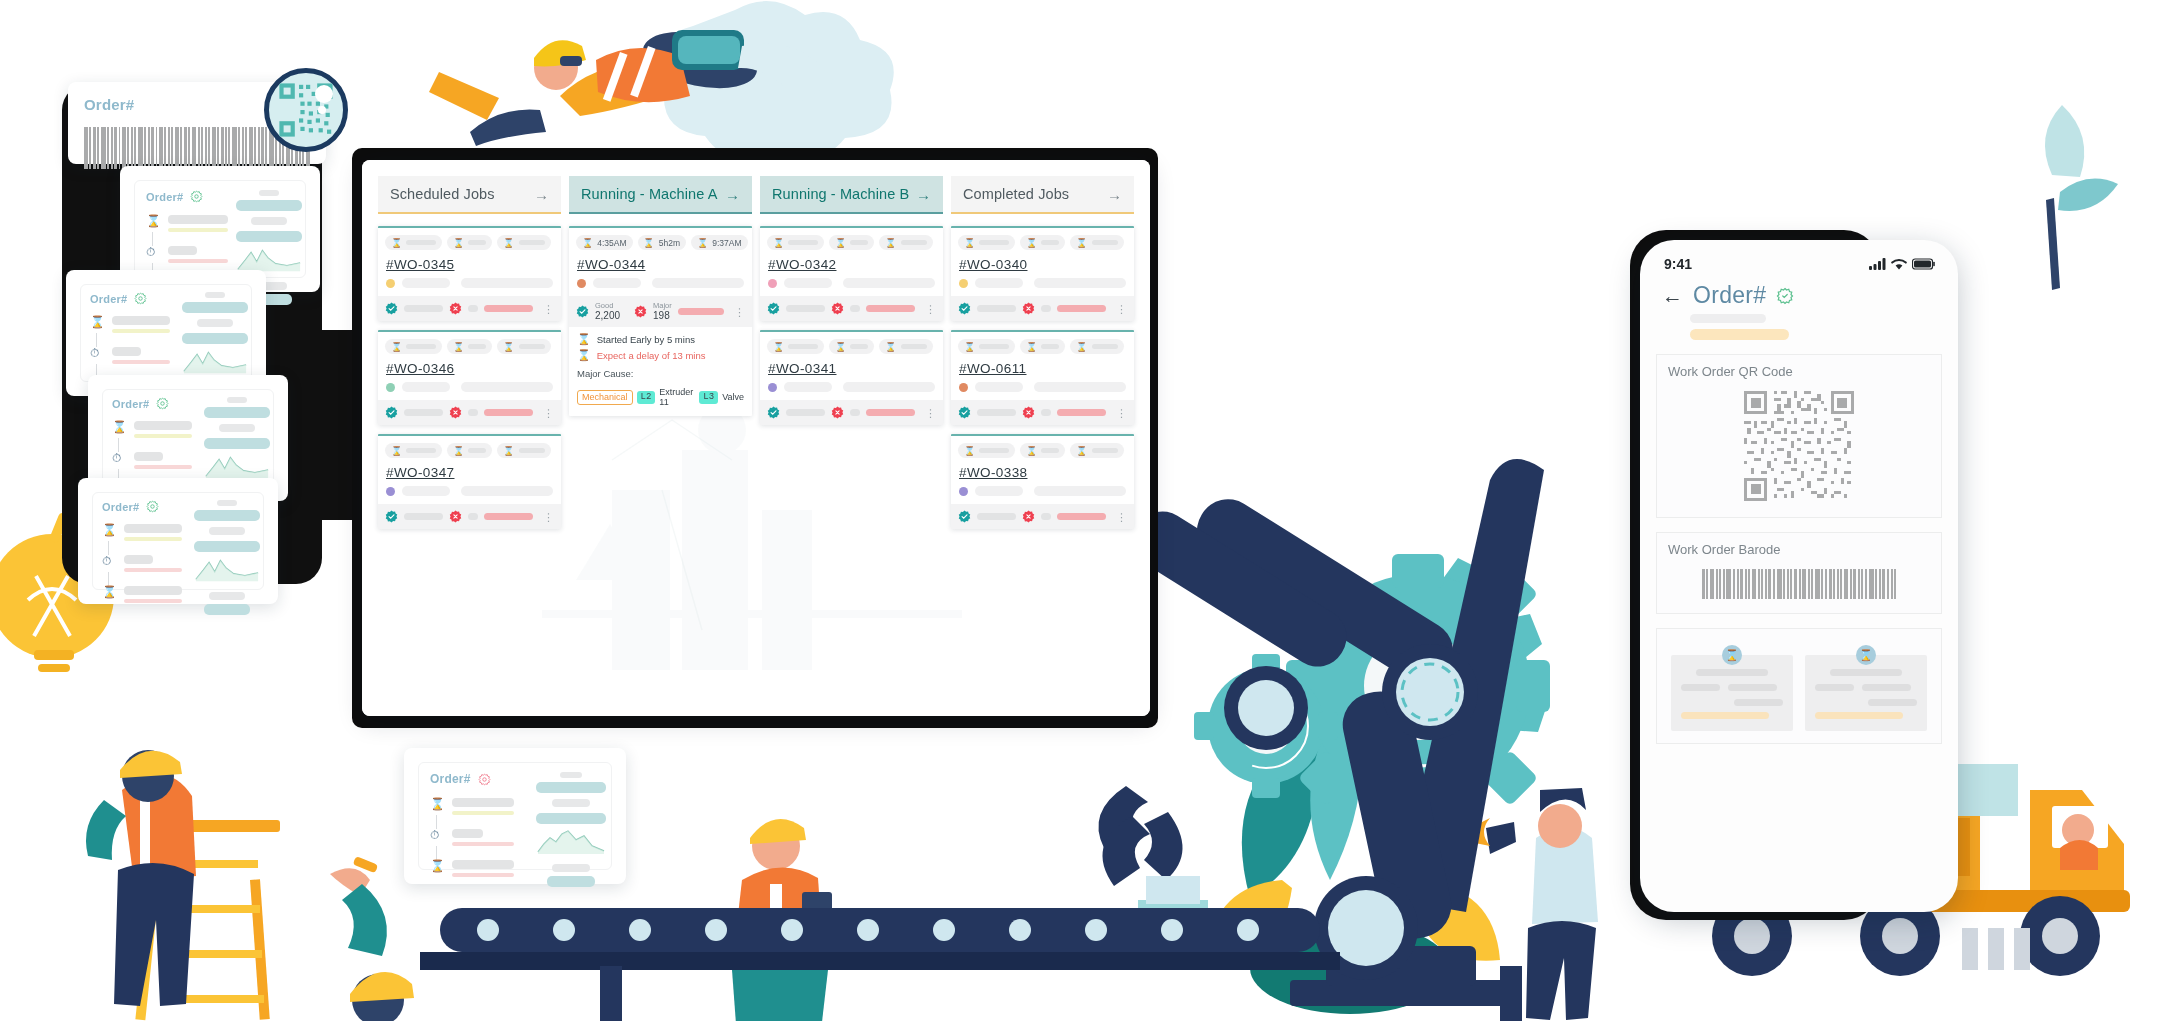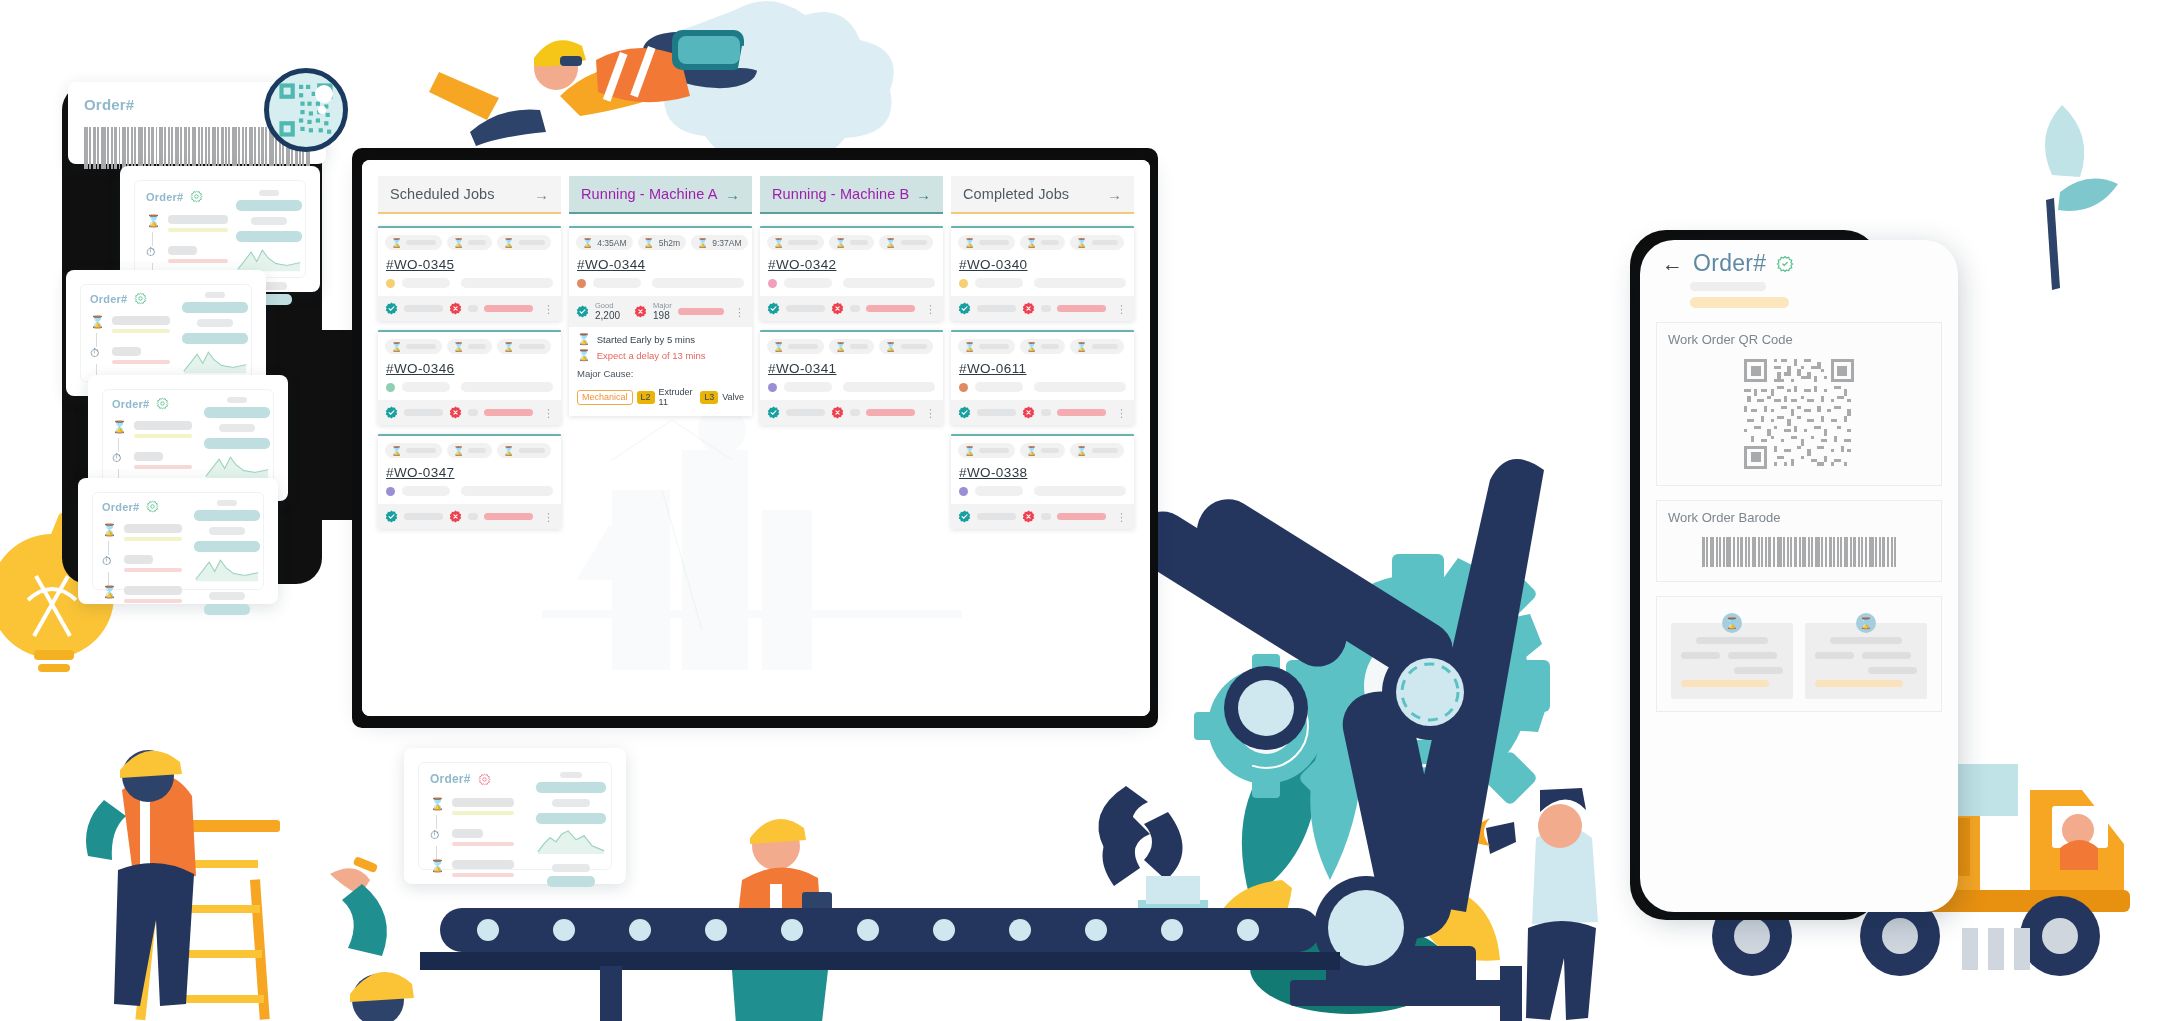--- a/index.html
+++ b/index.html
@@ -70,21 +70,21 @@
   .board-bg{ position:absolute; inset:0; overflow:hidden; }
   .cols{ position:absolute; left:16px; top:16px; right:16px; display:flex; gap:8px; }
   .col{ flex:1 1 0; min-width:0; }
   .col-head{
     height:38px; display:flex; align-items:center; justify-content:space-between;
     padding:0 12px; background:#f4f4f4; border-bottom:2px solid #f0c979;
   }
   .col-head .t{ font-size:14.5px; color:#4f5a60; letter-spacing:.1px; }
   .col-head .arr{ font-size:15px; color:#7b868c; }
   .col.running .col-head{ background:#cfe3e2; border-bottom:2px solid #5a9e9e; }
-  .col.running .col-head .t{ color:#a21caf; }
+  .col.running .col-head .t{ color:#0f766e; }
   .col.running .col-head .arr{ color:#34807f; }
   .col-body{ padding-top:12px; display:flex; flex-direction:column; gap:9px; }
 
   .jobcard{
     background:#fff; border-top:2px solid #68b3ad;
     box-shadow:0 1px 5px rgba(30,45,60,.14);
     border-radius:1px;
   }
   .jc-top{ padding:7px 7px 0 7px; }
   .chips{ display:flex; gap:5px; }
@@ -116,22 +116,22 @@
   .dl.red{ color:#e8655f; }
   .dl .hgi{ font-size:11px; color:#4c6e89; }
   .dl.red .hgi{ color:#e8655f; }
   .mc-label{ font-size:9.5px; color:#4a555c; margin:6px 0 8px; }
   .mc-row{ display:flex; align-items:center; gap:4px; flex-wrap:nowrap; }
   .tag-orange{
     border:1px solid #f1a94e; color:#f1933a; background:#fff;
     border-radius:3px; font-size:9px; padding:2px 4px; line-height:1;
   }
   .tag-gray{
-    background:#eab308; color:#3b454c; border-radius:3px;
-    font-size:9px; padding:2px 4px; line-height:1;
+    background:#5eead4; color:#3b454c; border-radius:3px;
+    font-size:9px; padding:2px 4px; line-height:1;font-family:Liberation Mono, monospace;
   }
   .tag-plain{ font-size:9px; color:#3b454c; }
 
   
   .phone-shadow{
     position:absolute; left:1630px; top:230px; width:250px; height:690px;
     background:#0e0e0e; border-radius:36px;
   }
   .phone{
     position:absolute; left:1640px; top:240px; width:318px; height:672px;
@@ -1138,20 +1138,40 @@
             </div>
           </div>
         </div>
       </div>
 
     </div>
   </div>
 
   <div class="phone-shadow"></div>
   <div class="phone">
+    <div class="status">
+      <span class="time">9:41</span>
+      <span class="ico">
+        <svg width="17" height="12" viewBox="0 0 17 12">
+          <rect x="0" y="8" width="3" height="4" rx="1" fill="#22272b"></rect>
+          <rect x="4.5" y="6" width="3" height="6" rx="1" fill="#22272b"></rect>
+          <rect x="9" y="3" width="3" height="9" rx="1" fill="#22272b"></rect>
+          <rect x="13.5" y="0" width="3" height="12" rx="1" fill="#22272b"></rect>
+        </svg>
+        <svg width="16" height="12" viewBox="0 0 16 12">
+          <path d="M8 11.5 L4.6 7.6 A5.2 5.2 0 0 1 11.4 7.6 Z" fill="#22272b"></path>
+          <path d="M1.2 4.6 A10 10 0 0 1 14.8 4.6" stroke="#22272b" stroke-width="2" fill="none" stroke-linecap="round"></path>
+        </svg>
+        <svg width="24" height="12" viewBox="0 0 24 12">
+          <rect x="0.5" y="1" width="20" height="10" rx="2.6" fill="none" stroke="#22272b" stroke-width="1.2"></rect>
+          <rect x="2" y="2.5" width="17" height="7" rx="1.6" fill="#22272b"></rect>
+          <path d="M22 4.6 v2.8" stroke="#22272b" stroke-width="1.6" stroke-linecap="round"></path>
+        </svg>
+      </span>
+    </div>
 
     <div class="ph-head">
       <span class="back">←</span>
       <span class="ttl">Order#</span>
       <svg width="18" height="18" viewBox="0 0 24 24">
         <path d="M12 2l2 2 3-1 1 3 3 1-1 3 2 2-2 2 1 3-3 1-1 3-3-1-2 2-2-2-3 1-1-3-3-1 1-3-2-2 2-2-1-3 3-1 1-3 3 1z" fill="none" stroke="#5cc08f" stroke-width="1.6"></path>
         <path d="M9 12l2 2 4-4" stroke="#5cc08f" stroke-width="1.6" fill="none" stroke-linecap="round"></path>
       </svg>
     </div>
     <div class="ph-sub">

